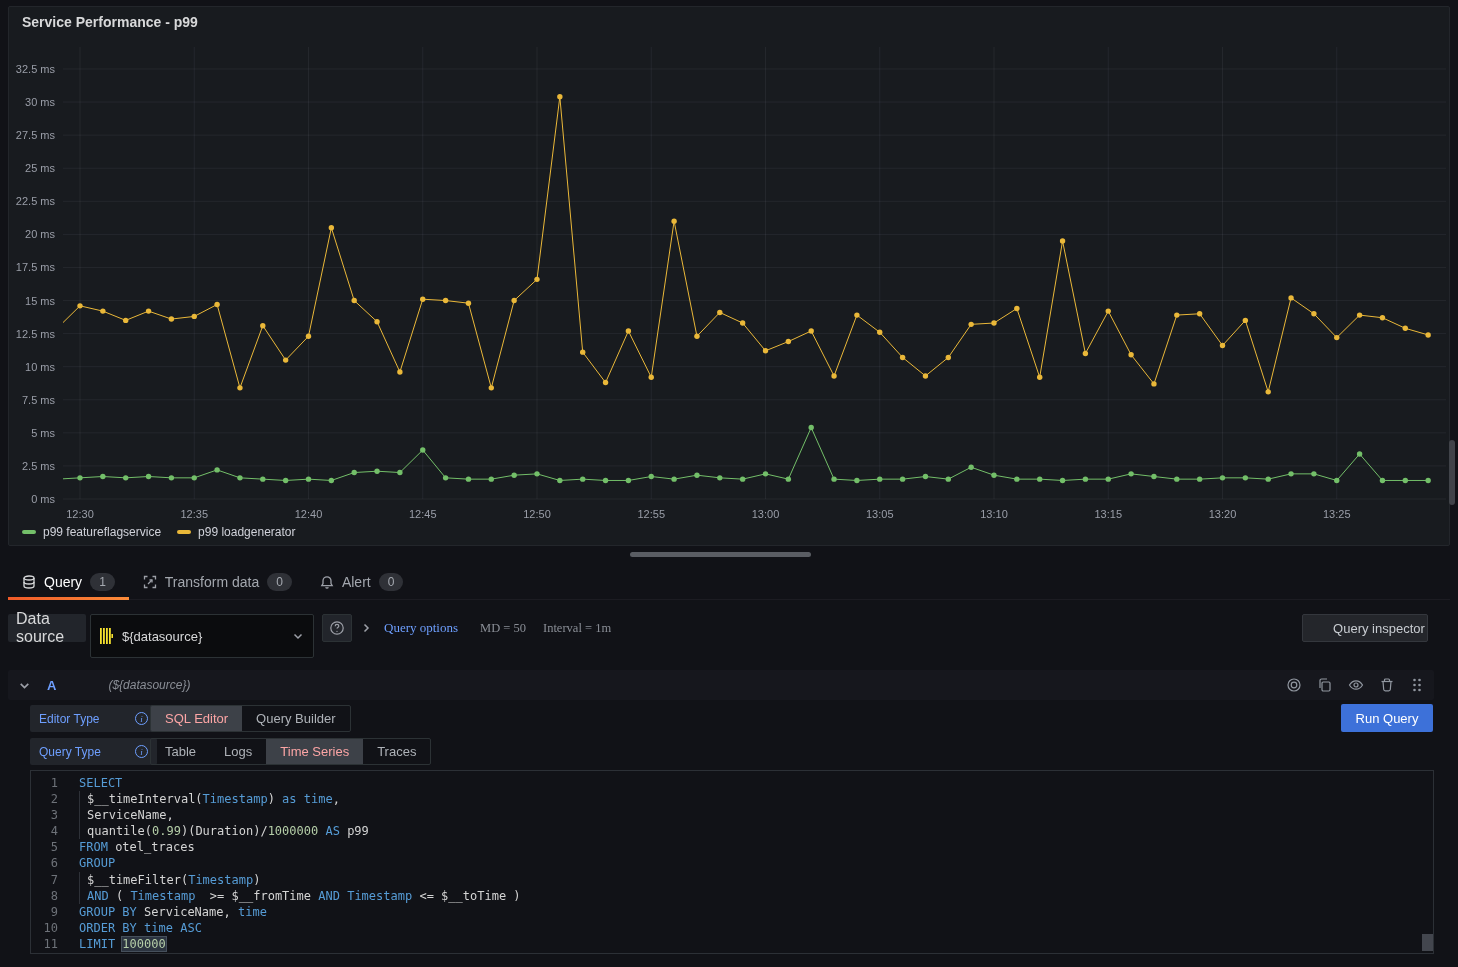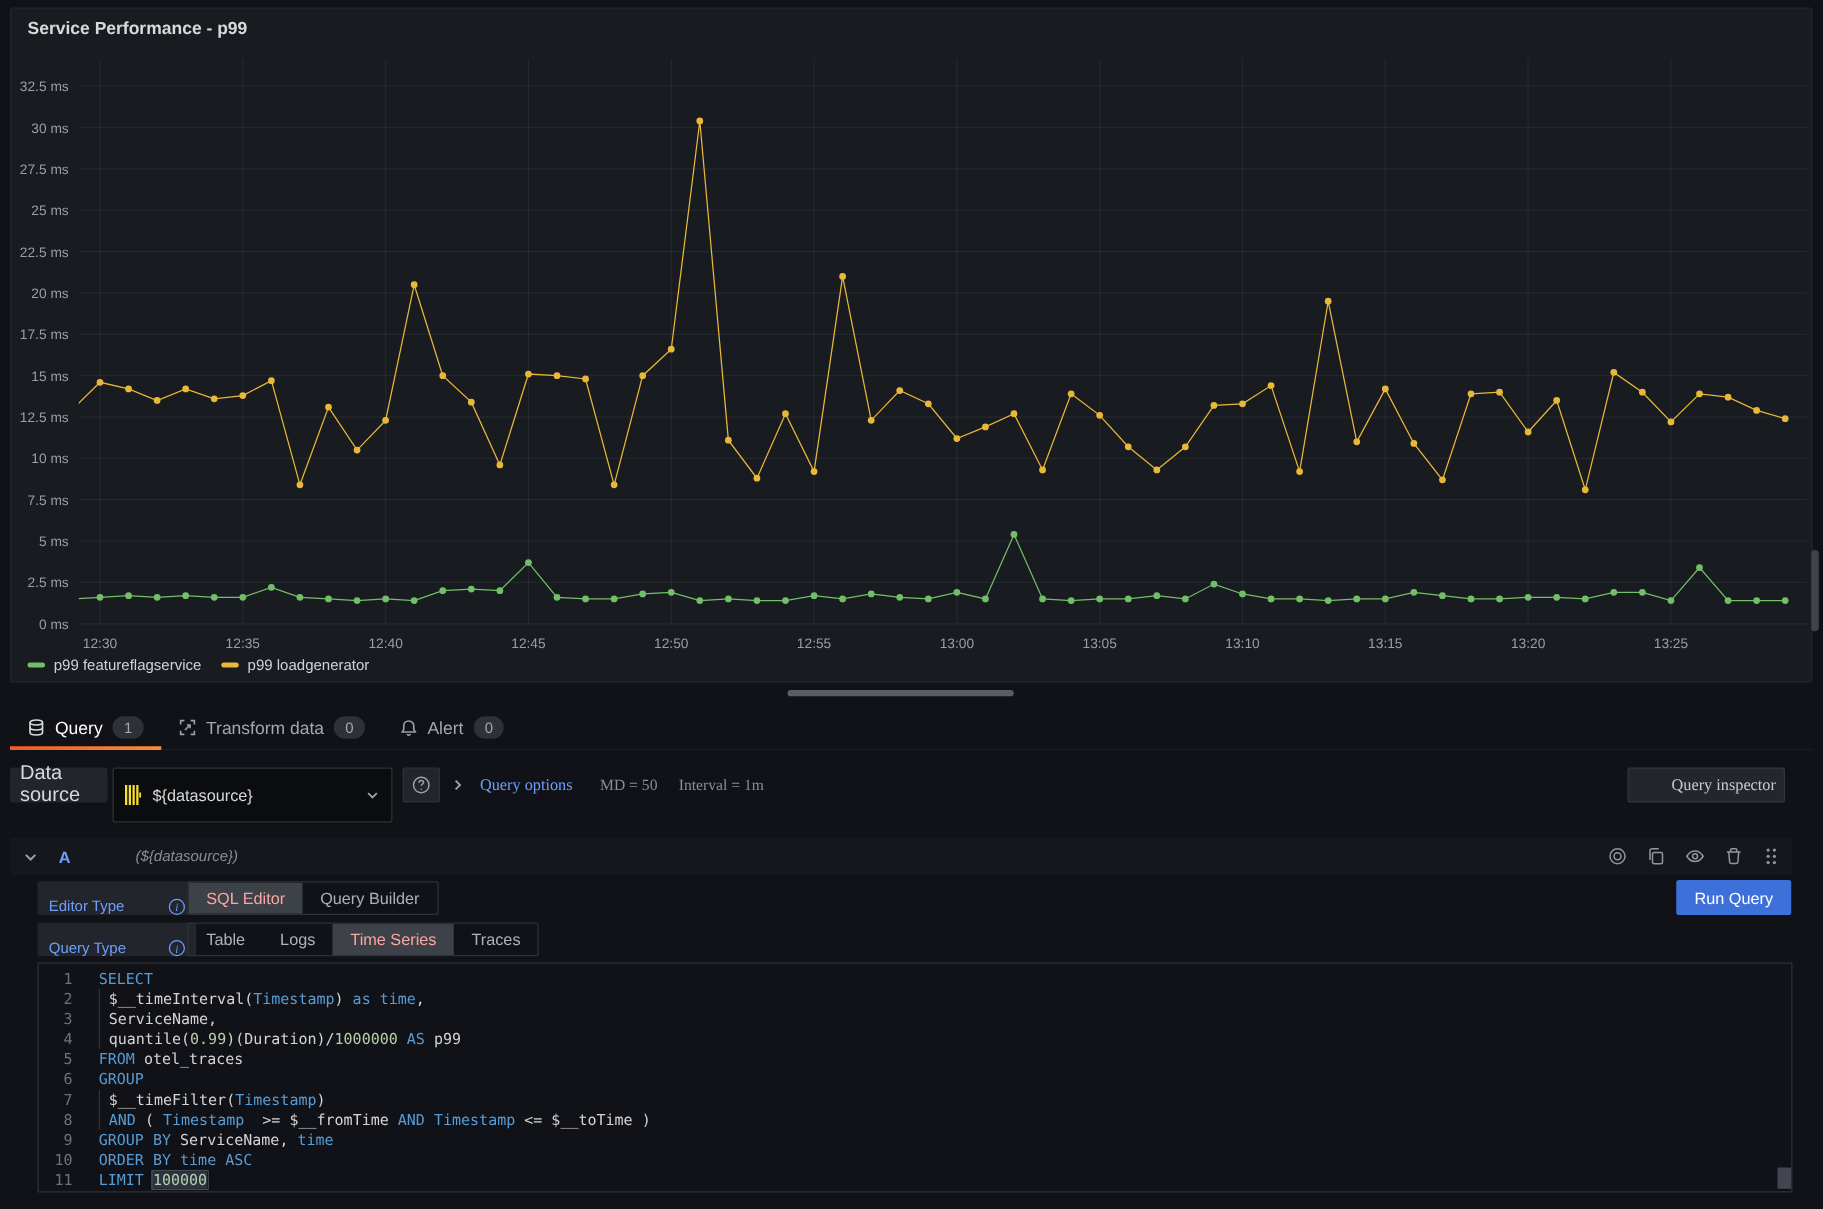--- a/index.html
+++ b/index.html
@@ -40,31 +40,31 @@
   .ds-select .chev { margin-left:auto; color:#9da0a8; display:flex; }
   .help-btn { position:absolute; left:322px; top:614px; width:30px; height:28px; background:#22252b;
     border:1px solid #2c3235; border-radius:2px; display:flex; align-items:center; justify-content:center;
     color:#9da0a8; cursor:pointer; }
   .qopts { position:absolute; left:360px; top:614px; height:28px; display:flex; align-items:center;font-family:Liberation Serif, serif; }
   .qo-chev { color:#9da0a8; display:flex; margin-right:12px; cursor:pointer; }
   .qo-link { color:#6e9fff; font-size:13px; font-weight:500; cursor:pointer; }
   .qo-meta { color:#8a8e96; font-size:12.5px; margin-left:22px; }
   .qi-btn { position:absolute; left:1302px; top:614px; width:126px; height:28px; background:#24262b;
     border:1px solid #34373d; border-radius:2px; color:#c8ccd1; font-size:13px;
-    font-family:Liberation Serif, serif; cursor:pointer;padding-left:28px; }
+    font-family:Liberation Sans, sans-serif; cursor:pointer;padding-left:28px; }
   
   .qrow-header { position:absolute; left:8px; top:670px; width:1426px; height:30px; background:#16171d;
     border-radius:2px; display:flex; align-items:center; padding:0 10px; }
   .qrow-header .chev { color:#9da0a8; display:flex; cursor:pointer; }
   .refid { color:#6e9fff; font-weight:600; font-size:13px; margin-left:16px; cursor:pointer; }
   .ds-hint { color:#8a8e96; font-style:italic; font-size:12px; margin-left:52px; }
   .qrow-icons { margin-left:auto; display:flex; gap:15px; align-items:center; color:#9197a0; }
   .qrow-icons .qi { display:flex; cursor:pointer; }
   .field-label { position:absolute; left:30px; width:127px; height:27px; background:#22252b; border-radius:2px;
-    color:#6e9fff; font-size:12px; display:flex; align-items:flex-end; justify-content:space-between;
+    color:#6e9fff; font-size:12px; display:flex; align-items:center; justify-content:space-between;
     padding:0 9px; }
   .info-i { width:13px; height:13px; border:1px solid #6e9fff; border-radius:50%; color:#6e9fff;
     font-size:9px; font-style:italic; font-family:"Liberation Serif",serif;
     display:flex; align-items:center; justify-content:center; cursor:pointer; }
   .seg-group { position:absolute; left:150px; height:27px; display:flex; border:1px solid #2c3235;
     border-radius:2px; overflow:hidden; }
   .seg { padding:0 14px; display:flex; align-items:center; font-size:13px; color:#aeb2b8; cursor:pointer; }
   .seg.active { background:#3d4148; color:#fca5a5; font-weight:500; }
   .run-query { position:absolute; left:1341px; top:704px; width:92px; height:28px; background:#3d71d9;
     border:none; border-radius:2px; color:#ffffff; font-size:13px; font-weight:500;

